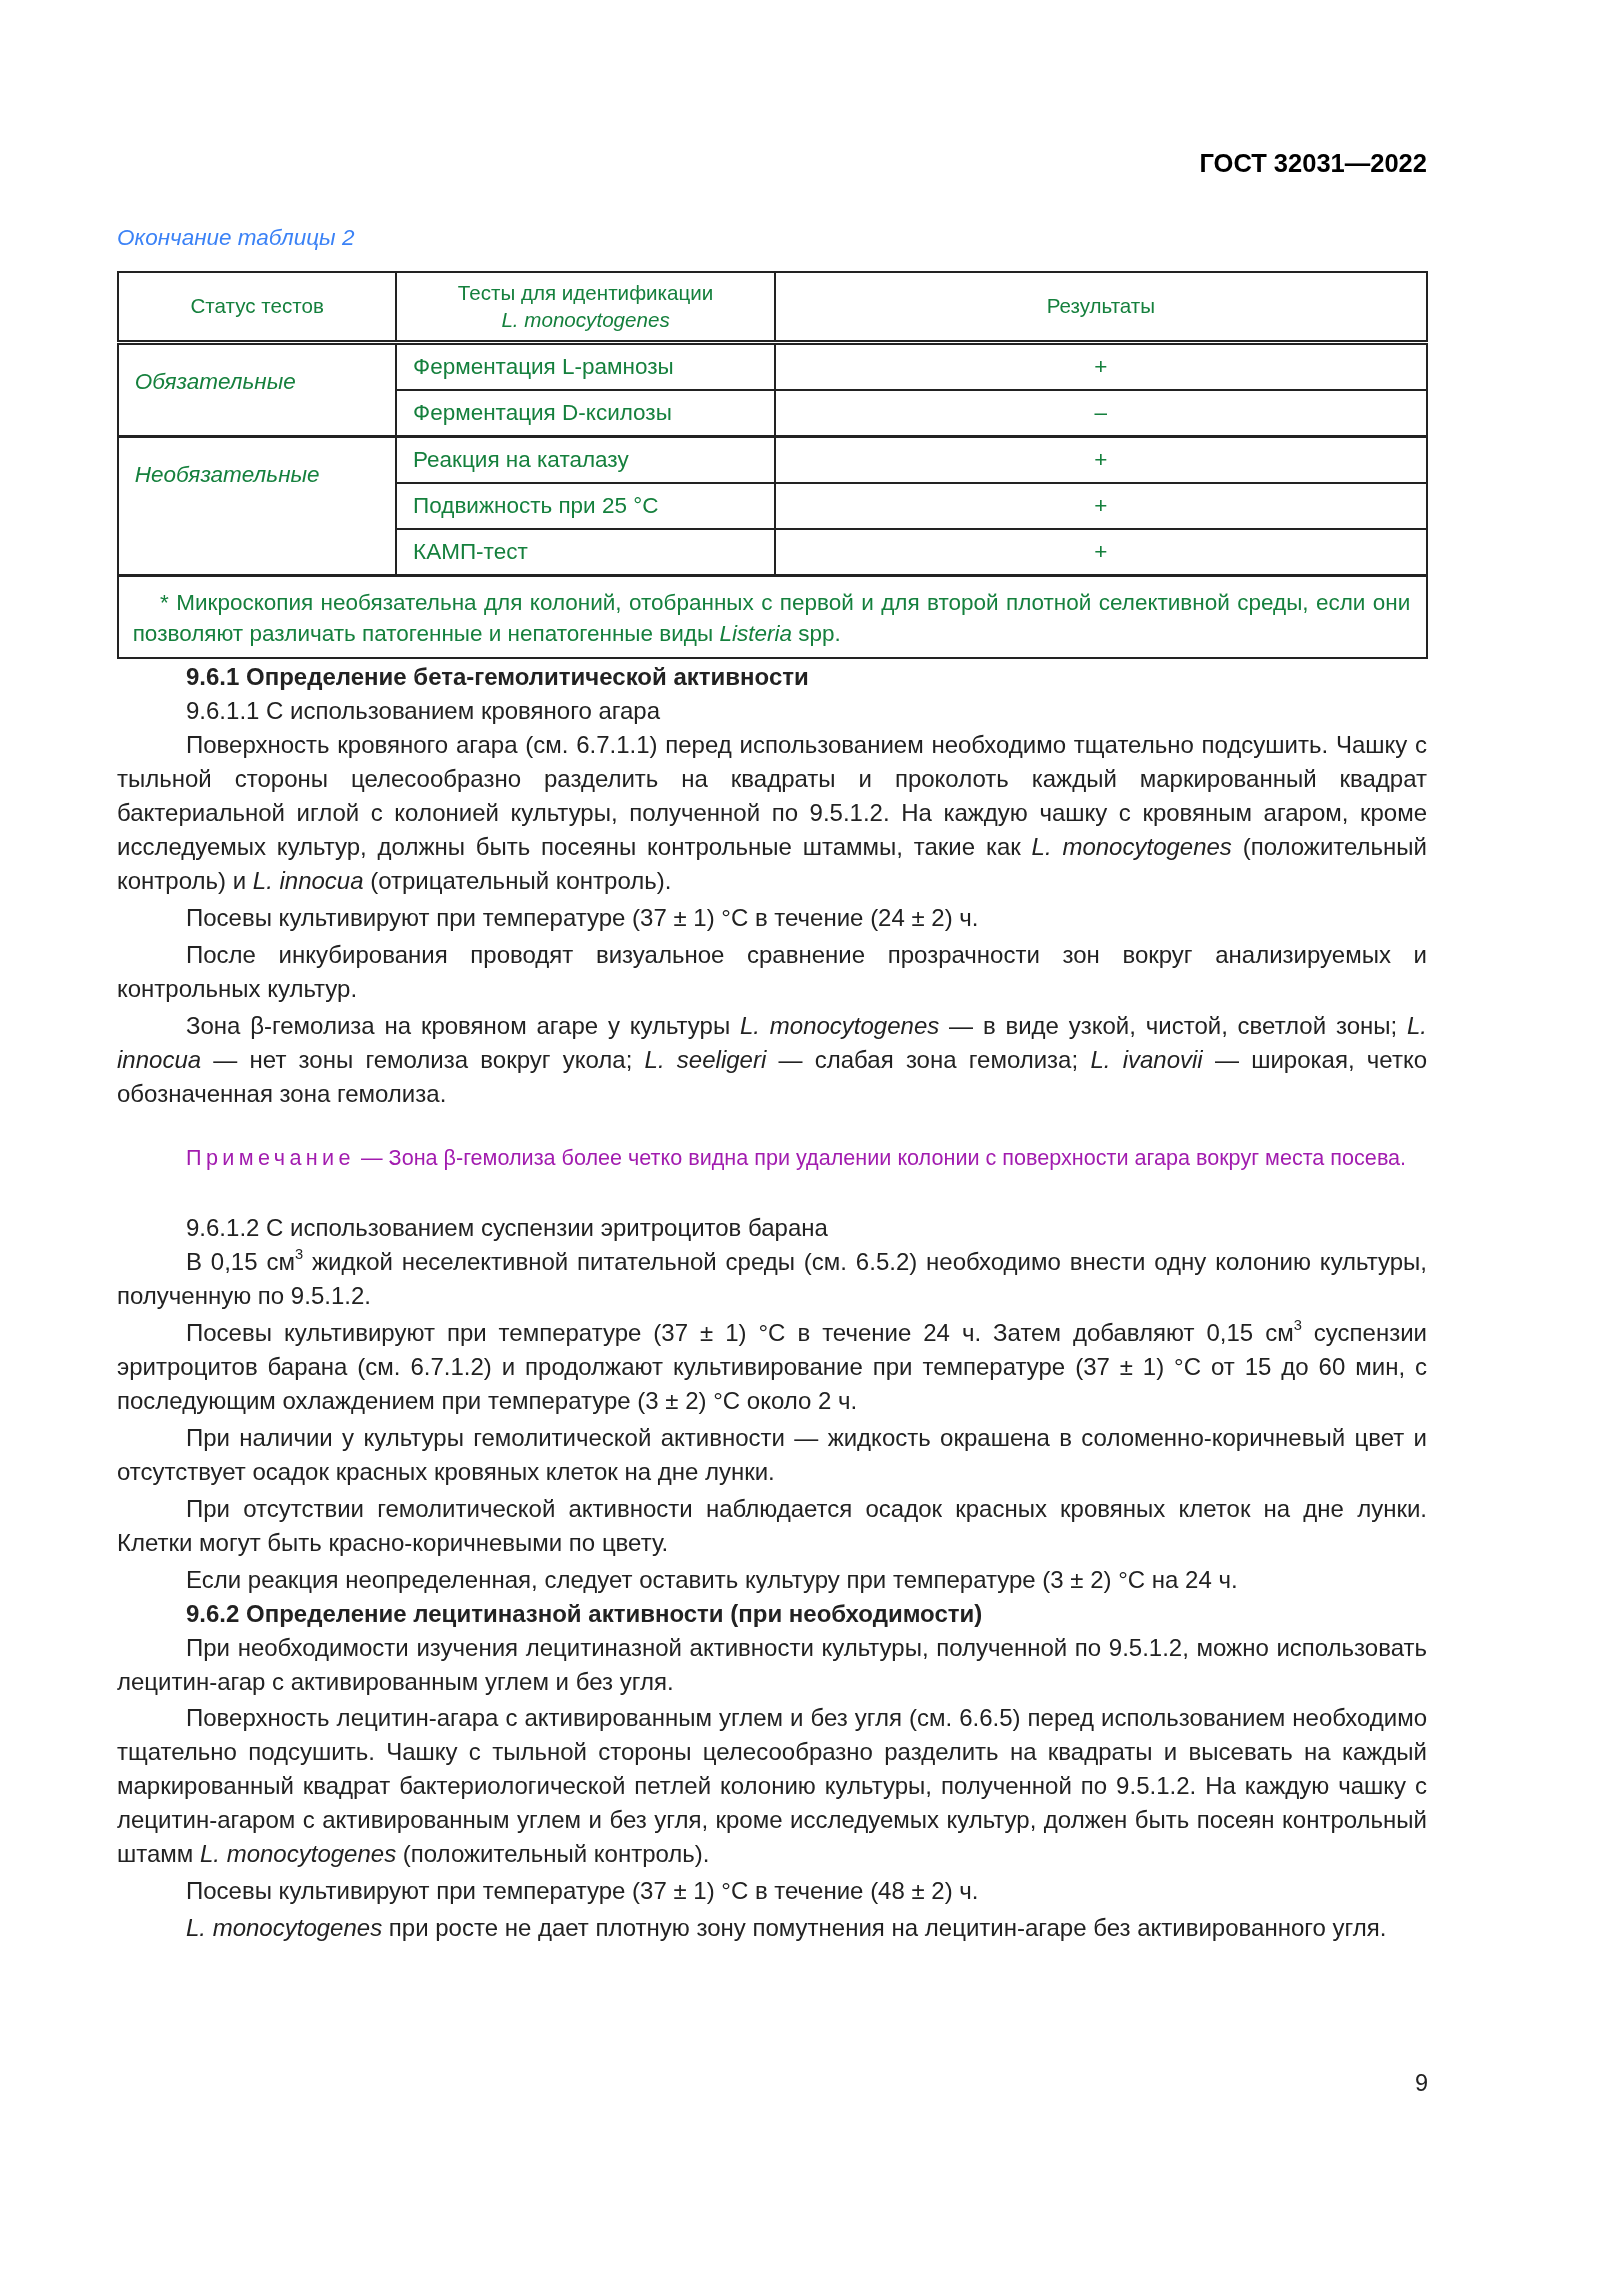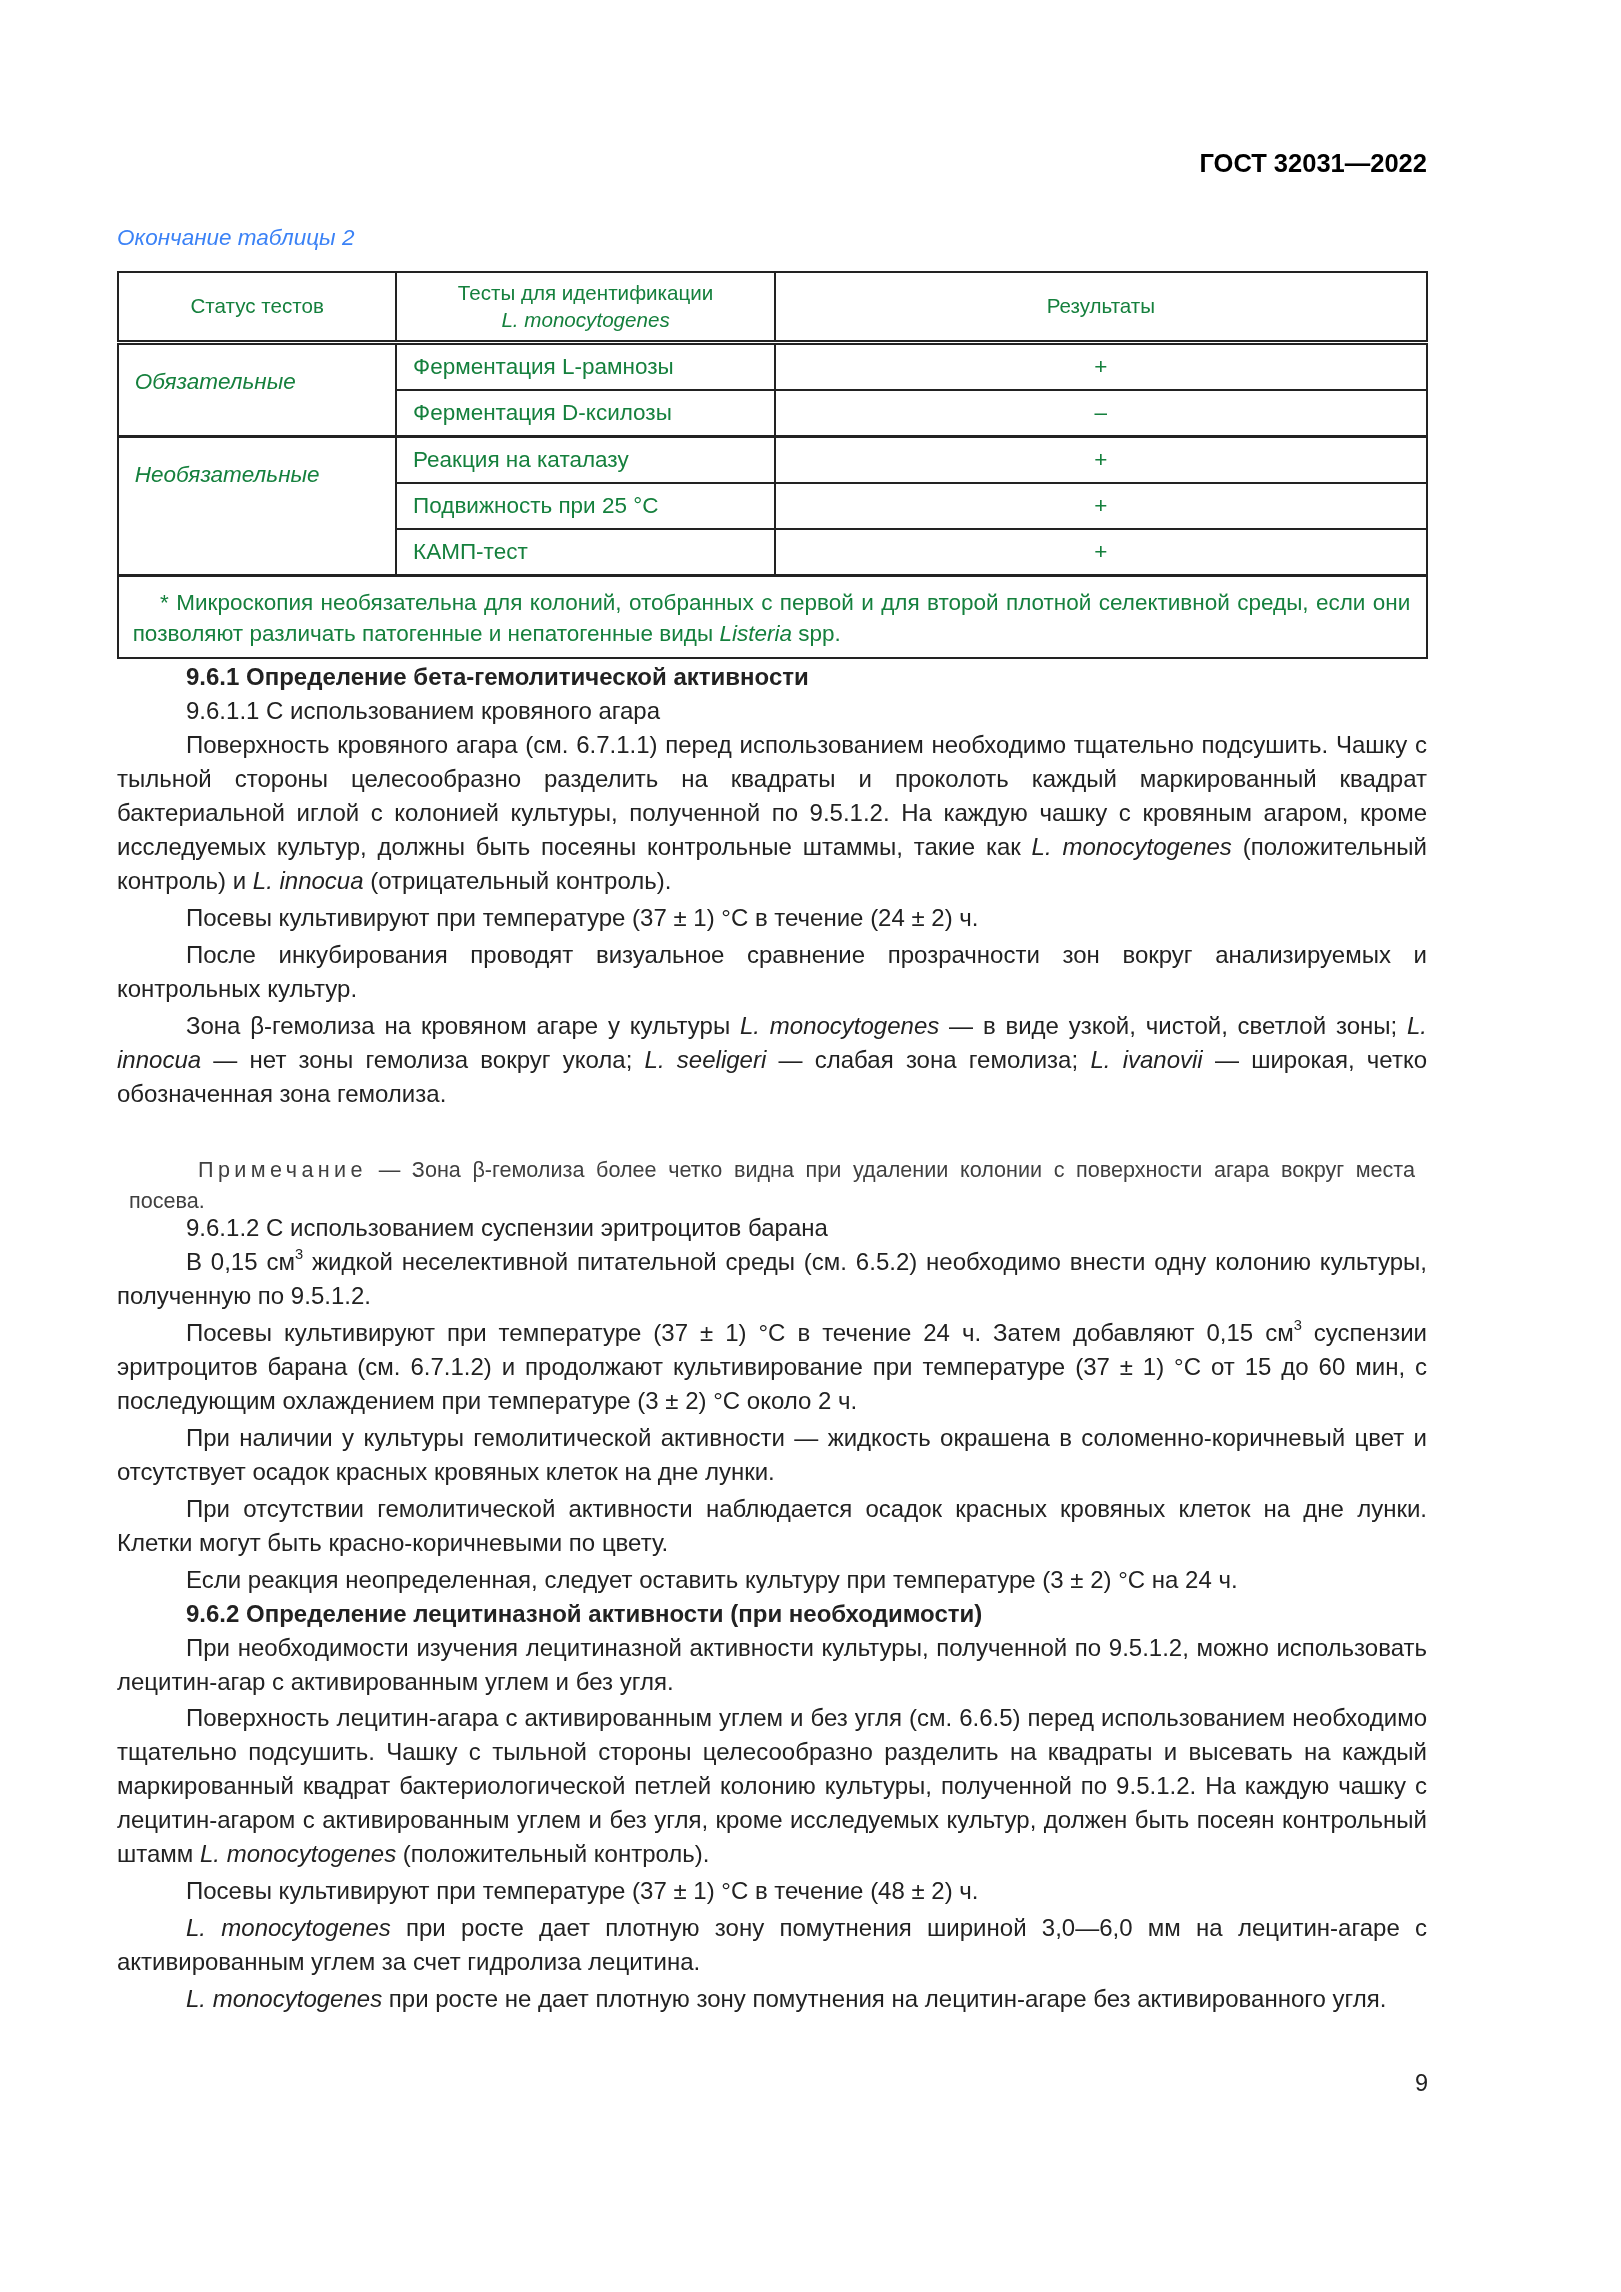--- a/index.html
+++ b/index.html
@@ -22,21 +22,21 @@
   table.t tr.group-break td { border-top: 3.9px solid #222; }
   table.t tr.foot td { border-top: 3.9px solid #222; padding: 9.8px 15.7px 7.8px 13.7px;
                        line-height: 31px; height: auto; font-size: 22.5px; text-align: justify; }
   .foot-indent { display: inline-block; width: 27.4px; }
   i, .it { font-style: italic; }
   .body-text { font-size: 24px; line-height: 34px; text-align: justify; }
   .sec { position: absolute; left: 117px; width: 1310px; }
   .p { margin: 0 0 2.9px 0; text-indent: 69px; }
   .h { font-weight: bold; text-indent: 69px; margin: 0; }
   .sub { text-indent: 69px; margin: 0; }
-  .note { font-size: 21.6px; line-height: 31px; text-indent: 69px; text-align: justify; margin: 12px; color: #404040; }
+  .note { font-size: 21.6px; line-height: 31px; text-indent: 69px; text-align: justify; margin: 0; color: #a21caf; }
   .spaced { letter-spacing: 4.4px; }
   sup { font-size: 14.7px; line-height: 0; vertical-align: 10.8px; }
   .page-num { left: 1402px; top: 2070px; width: 39px; text-align: center; font-size: 23.5px; color: #222; }
 </style>
 </head>
 <body>
 
 <div class="abs doc-id">ГОСТ 32031—2022</div>
 
 <div class="abs caption">Окончание таблицы 2</div>
@@ -98,18 +98,17 @@
   <p class="sub">9.6.1.2 С использованием суспензии эритроцитов барана</p>
   <p class="p"><span>В 0,15 см</span><sup>3</sup> <span>жидкой неселективной питательной среды (см. 6.5.2) необходимо внести одну колонию культуры, полученную по 9.5.1.2.</span></p>
   <p class="p"><span>Посевы культивируют при температуре (37 ± 1) °С в течение 24 ч. Затем добавляют 0,15 см</span><sup>3</sup> <span>суспензии эритроцитов барана (см. 6.7.1.2) и продолжают культивирование при температуре (37 ± 1) °С от 15 до 60 мин, с последующим охлаждением при температуре (3 ± 2) °С около 2 ч.</span></p>
   <p class="p">При наличии у культуры гемолитической активности — жидкость окрашена в соломенно-коричневый цвет и отсутствует осадок красных кровяных клеток на дне лунки.</p>
   <p class="p">При отсутствии гемолитической активности наблюдается осадок красных кровяных клеток на дне лунки. Клетки могут быть красно-коричневыми по цвету.</p>
   <p class="p" style="margin-bottom:0">Если реакция неопределенная, следует оставить культуру при температуре (3 ± 2) °С на 24 ч.</p>
   <p class="h">9.6.2 Определение лецитиназной активности (при необходимости)</p>
   <p class="p">При необходимости изучения лецитиназной активности культуры, полученной по 9.5.1.2, можно использовать лецитин-агар с активированным углем и без угля.</p>
   <p class="p"><span>Поверхность лецитин-агара с активированным углем и без угля (см. 6.6.5) перед использованием необходимо тщательно подсушить. Чашку с тыльной стороны целесообразно разделить на квадраты и высевать на каждый маркированный квадрат бактериологической петлей колонию культуры, полученной по 9.5.1.2. На каждую чашку с лецитин-агаром с активированным углем и без угля, кроме исследуемых культур, должен быть посеян контрольный штамм</span> <i>L. monocytogenes</i> <span>(положительный контроль).</span></p>
   <p class="p">Посевы культивируют при температуре (37 ± 1) °С в течение (48 ± 2) ч.</p>
-  <p class="p"><i>L. monocytogenes</i> <span>при росте дает плотную зону помутнения шириной 3,0—6,0 мм на лецитин-агаре с активированным углем за счет гидролиза лецитина.</span></p>
   <p class="p"><i>L. monocytogenes</i> <span>при росте не дает плотную зону помутнения на лецитин-агаре без активированного угля.</span></p>
 </div>
 
 <div class="abs page-num">9</div>
 
 
 </body></html>

